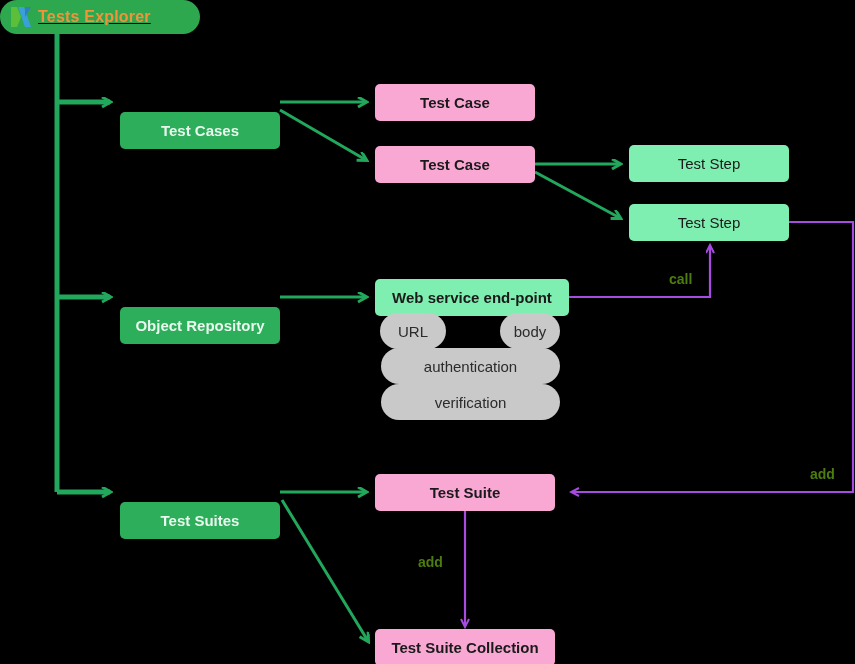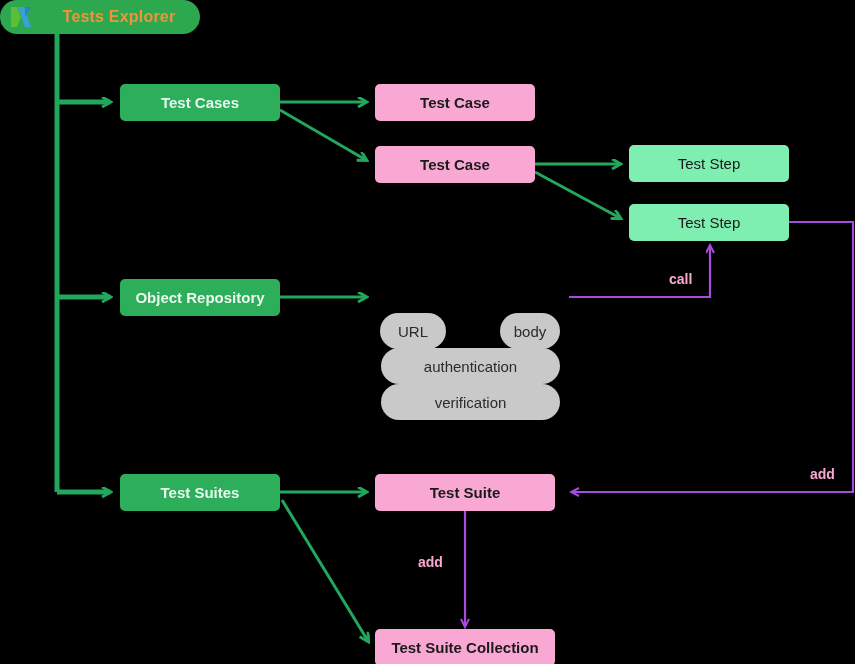--- a/index.html
+++ b/index.html
@@ -3,38 +3,38 @@
 <meta charset="utf-8">
 <style>
   html,body{margin:0;padding:0;background:#000;}
   #stage{position:relative;width:855px;height:664px;background:#000;overflow:hidden;
          font-family:"Liberation Sans","DejaVu Sans",sans-serif;}
   #edges{position:absolute;left:0;top:0;width:855px;height:664px;}
   .node{position:absolute;display:flex;align-items:center;justify-content:center;
         box-sizing:border-box;border-radius:5px;}
   .node span{display:block;text-align:center;line-height:1;}
 
-  .n-explorer{background:#2EA84F;border-radius:17px;justify-content:center;padding-left:38px;}
+  .n-explorer{background:#2EA84F;border-radius:17px;justify-content:flex-start;padding-left:38px;text-decoration:underline;}
   .n-explorer span{color:#F0943C;font-size:16px;font-weight:bold;letter-spacing:.2px;}
   .logo{position:absolute;left:9px;top:5px;width:24px;height:24px;}
 
-  .n-dark{background:#2CAE5A;}
+  .n-dark{background:#2CAE5A;margin-top:28px;}
   .n-dark span{color:#EAF7EE;font-size:15px;font-weight:bold;}
 
   .n-mid{background:#f9a8d4;}
   .n-mid span{color:#1A1A1A;font-size:15px;font-weight:bold;}
 
   .n-light{background:#7FEFB1;}
   .n-light span{color:#1A1A1A;font-size:15px;}
 
   .pill{position:absolute;display:flex;align-items:center;justify-content:center;
         background:#C9C9C9;border-radius:26px;box-sizing:border-box;}
   .pill span{color:#2B2B2B;font-size:15px;}
 
-  .elabel{position:absolute;color:#f9a8d4;font-size:14px;font-weight:bold;}
+  .elabel{position:absolute;color:#4d7c0f;font-size:14px;font-weight:bold;}
 </style>
 </head>
 <body>
 
 <div id="stage">
 
   <svg id="edges" viewBox="0 0 855 664" xmlns="http://www.w3.org/2000/svg">
     <defs>
       <marker id="gArrow" markerWidth="12" markerHeight="12" refX="9" refY="5" orient="auto" markerUnits="userSpaceOnUse">
         <path d="M1,0 L10,5 L1,10" fill="none" stroke="#22A85C" stroke-width="3"></path>
@@ -94,20 +94,23 @@
     <span>Test Case</span>
   </div>
 
   <div class="node n-light" style="left:629px;top:145px;width:160px;height:37px;">
     <span>Test Step</span>
   </div>
   <div class="node n-light" style="left:629px;top:204px;width:160px;height:37px;">
     <span>Test Step</span>
   </div>
 
+  <div class="node n-light" style="left:375px;top:279px;width:194px;height:37px;">
+    <span style="font-weight:bold;">Web service end-point</span>
+  </div>
 
   <div class="pill" style="left:380px;top:313px;width:66px;height:36px;">
     <span>URL</span>
   </div>
   <div class="pill" style="left:500px;top:313px;width:60px;height:36px;">
     <span>body</span>
   </div>
   <div class="pill" style="left:381px;top:384px;width:179px;height:36px;">
     <span>verification</span>
   </div>

